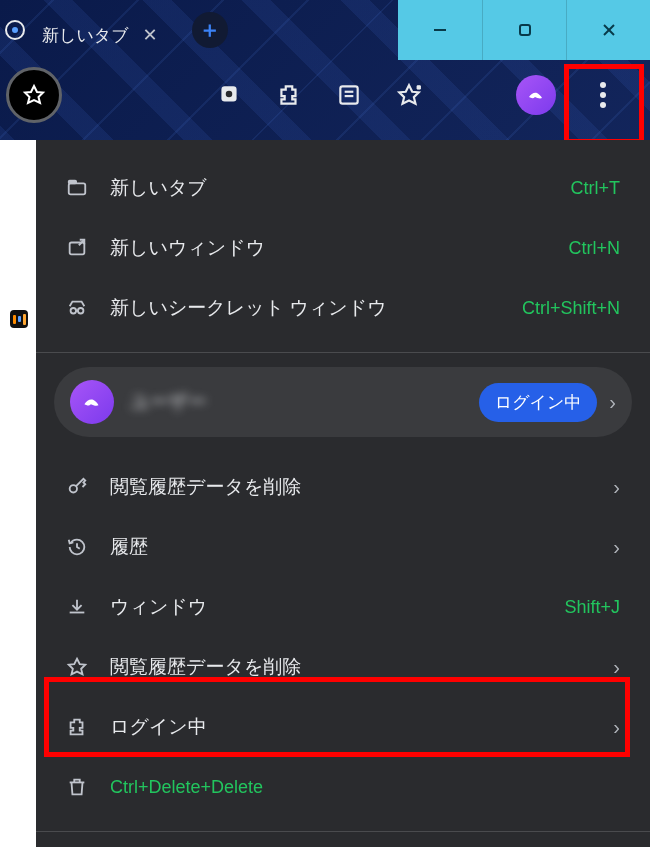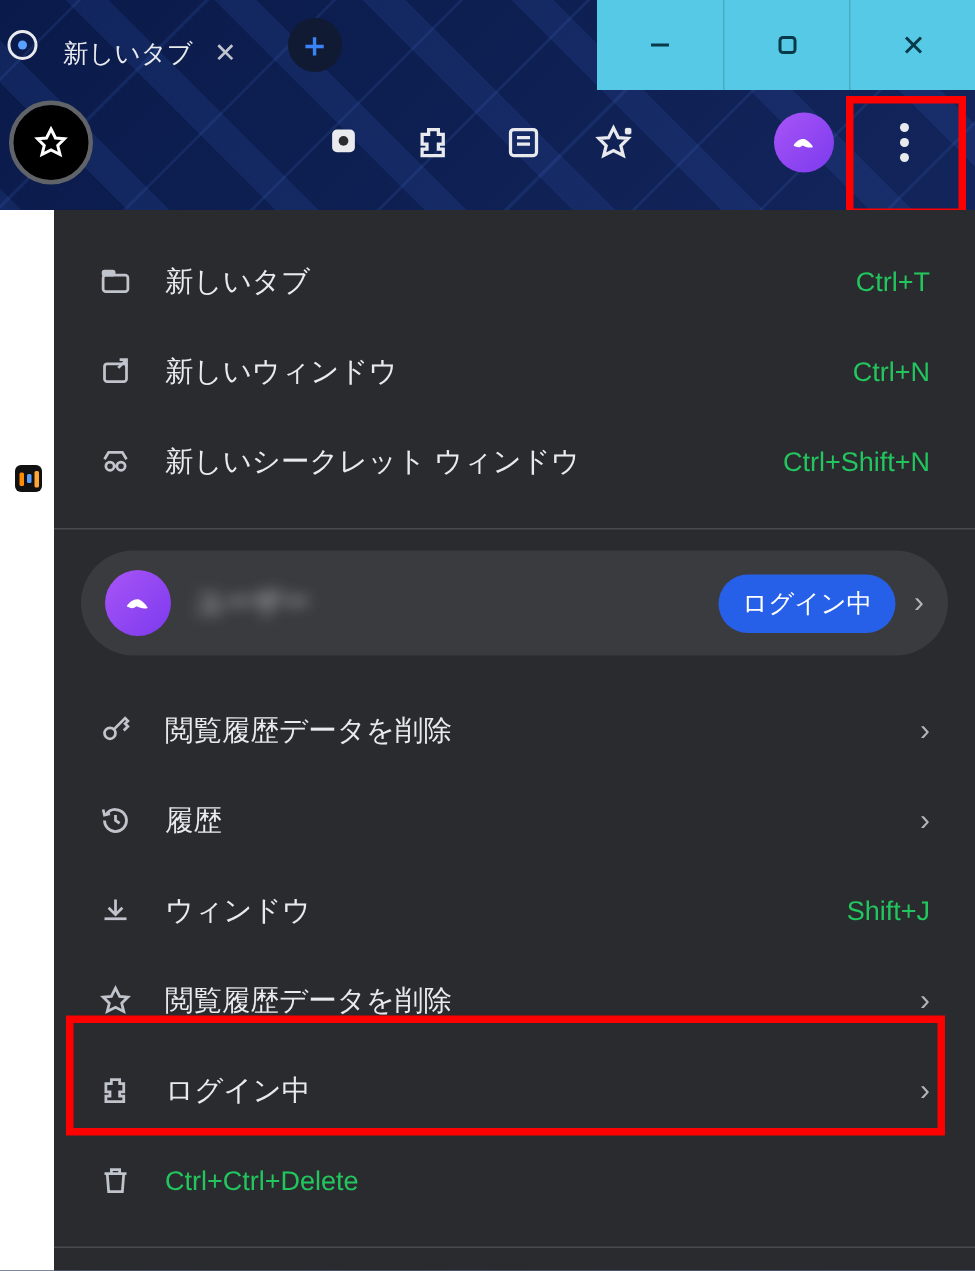--- a/index.html
+++ b/index.html
@@ -331,21 +331,21 @@
   </div>
 
   <div class="menu-item">
     <span class="mi-icon">
       <svg width="22" height="22" viewBox="0 0 24 24" fill="none" stroke="#c0c4cc" stroke-width="2">
           <path d="M4 7h16"></path>
           <path d="M9 7V4h6v3"></path>
           <path d="M6 7l1 13h10l1-13"></path>
         </svg>
     </span>
-    <span class="mi-shortcut">Ctrl+Ctrl+Delete</span>
+    <span class="mi-shortcut">Ctrl+Delete+Delete</span>
   </div>
 
   <div class="menu-sep"></div>
 
   <div class="zoom-row">
     
     
     
     
     

